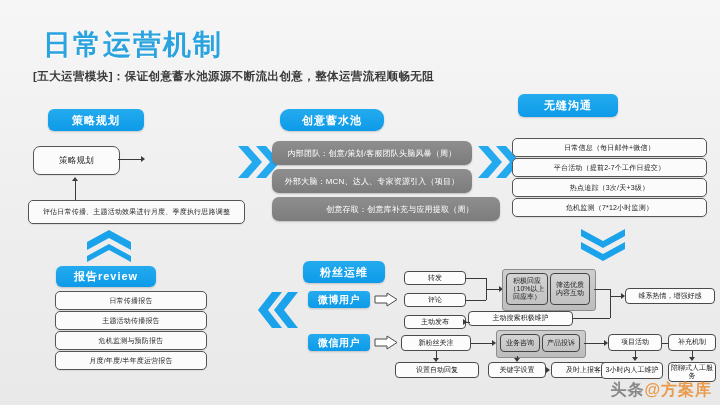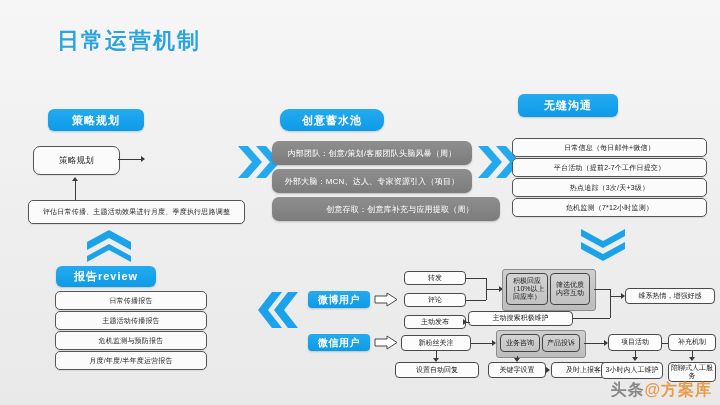--- a/index.html
+++ b/index.html
@@ -8,22 +8,22 @@
     background:#f2f2f2;
     font-family:"Liberation Sans","DejaVu Sans",sans-serif;
     overflow:hidden;
     position:relative;
   }
   #slide{position:absolute;left:0;top:0;width:720px;height:405px;
     background:linear-gradient(180deg,#f6f6f6 0%,#eeeeee 55%,#e9e9e9 100%);}
 
   
   .title{
-    position:absolute;left:57px;top:26px;
-    font-size:22px;font-weight:bold;color:#2aa3de;
+    position:absolute;left:43px;top:26px;
+    font-size:28px;font-weight:bold;color:#2aa3de;
     letter-spacing:2px;
     text-shadow:0 1px 0 #ffffff;
   }
   .subtitle{
     position:absolute;left:33px;top:69px;
     font-size:11.5px;color:#3a3a3a;font-weight:bold;letter-spacing:.4px;
   }
 
   
   .badge{
@@ -103,20 +103,21 @@
     letter-spacing:1px;
   }
   .wm .orange{color:#e9851f;}
 </style>
 </head>
 <body>
 
 <div id="slide">
 
   <div class="title">日常运营机制</div>
+  <div class="subtitle">[五大运营模块]：保证创意蓄水池源源不断流出创意，整体运营流程顺畅无阻</div>
 
   <div class="badge" style="left:48px;top:109px;width:96px;height:22px;">策略规划</div>
 
   <div class="wbox" style="left:33px;top:146px;width:85px;height:27px;">策略规划</div>
 
   <div class="ln lnh" style="left:118px;top:159px;width:24px;"></div>
   <div class="arrowR" style="left:141px;top:156px;"></div>
 
   <div class="ln lnv" style="left:75px;top:181px;height:19px;"></div>
   <div class="arrowU" style="left:72px;top:177px;"></div>
@@ -171,20 +172,21 @@
   <div class="wbox tiny" style="left:55px;top:331px;width:150px;height:17px;">危机监测与预防报告</div>
   <div class="wbox tiny" style="left:55px;top:351px;width:150px;height:17px;">月度/年度/半年度运营报告</div>
 
   <div class="chev" style="left:252px;top:288px;">
     <svg width="46" height="44" viewBox="0 0 46 44">
       <polygon points="20,4 6,22 20,40 30,40 16,22 30,4" fill="#1aa3ea"></polygon>
       <polygon points="36,4 22,22 36,40 46,40 32,22 46,4" fill="#1aa3ea"></polygon>
     </svg>
   </div>
 
+  <div class="badge" style="left:303px;top:261px;width:82px;height:22px;">粉丝运维</div>
 
   <div class="badge small" style="left:308px;top:291px;width:62px;height:17px;">微博用户</div>
   <div class="badge small" style="left:308px;top:334px;width:62px;height:17px;">微信用户</div>
 
   <div class="bigarrow" style="left:374px;top:292px;">
     <svg width="24" height="15" viewBox="0 0 24 15">
       <polygon points="1,4 13,4 13,1 23,7.5 13,14 13,11 1,11" fill="#ffffff" stroke="#4a4a4a" stroke-width="1"></polygon>
     </svg>
   </div>
   <div class="bigarrow" style="left:374px;top:335px;">

